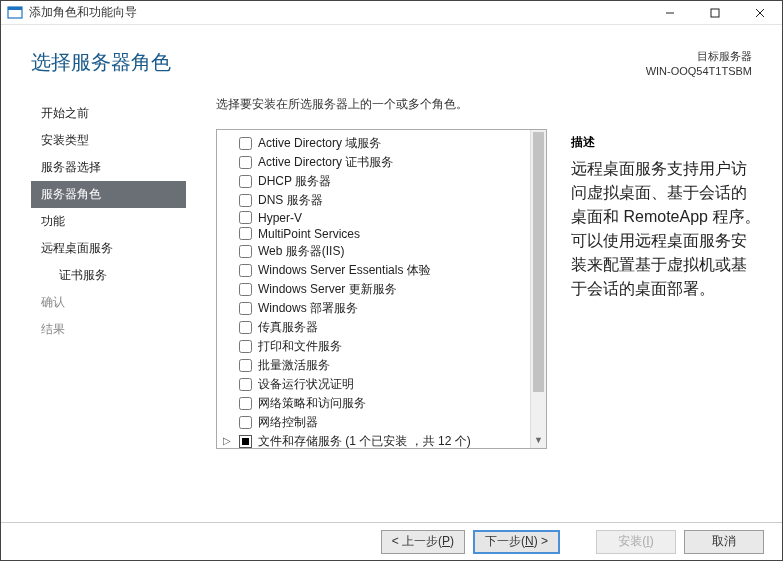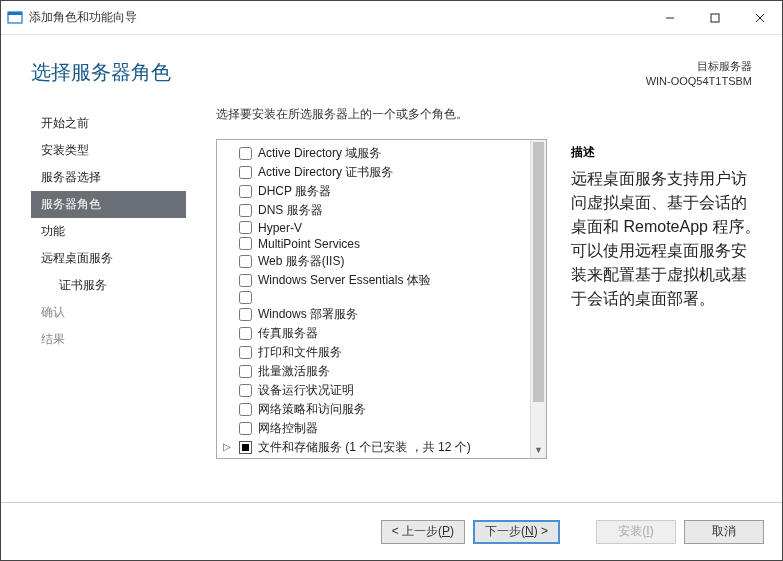--- a/index.html
+++ b/index.html
@@ -9,21 +9,21 @@
     background: #fff;
     width: 783px;
     height: 561px;
     overflow: hidden;
     border: 1px solid #444;
     display: flex;
     flex-direction: column;
   }
   
   .titlebar {
-    height: 34px;
+    height: 24px;
     display: flex;
     align-items: center;
     border-bottom: 1px solid #e5e5e5;
     padding-left: 6px;
     font-size: 12px;
     color: #333;
   }
   .titlebar .app-icon {
     width:16px; height:16px; margin-right:6px;
     display:flex;
@@ -178,21 +178,21 @@
   }
   .right-pane .section-label{ margin-bottom:6px; }
   .desc-text {
     font-size:16px;
     color:#222;
     line-height:1.5;
   }
 
   
   .footer {
-    height:58px;
+    height:38px;
     border-top:1px solid #ccc;
     display:flex;
     align-items:center;
     justify-content:flex-end;
     padding-right:18px;
     gap:8px;
   }
   .btn {
     min-width:80px;
     height:24px;
@@ -301,20 +301,21 @@
             <div class="role-item">
               <input type="checkbox" style="">
               <span class="role-label">Web 服务器(IIS)</span>
             </div>
             <div class="role-item">
               <input type="checkbox" style="">
               <span class="role-label">Windows Server Essentials 体验</span>
             </div>
             <div class="role-item">
               <input type="checkbox" style="">
+              <span class="role-label">Windows Server 更新服务</span>
             </div>
             <div class="role-item">
               <input type="checkbox" style="">
               <span class="role-label">Windows 部署服务</span>
             </div>
             <div class="role-item">
               <input type="checkbox" style="">
               <span class="role-label">传真服务器</span>
             </div>
             <div class="role-item">

